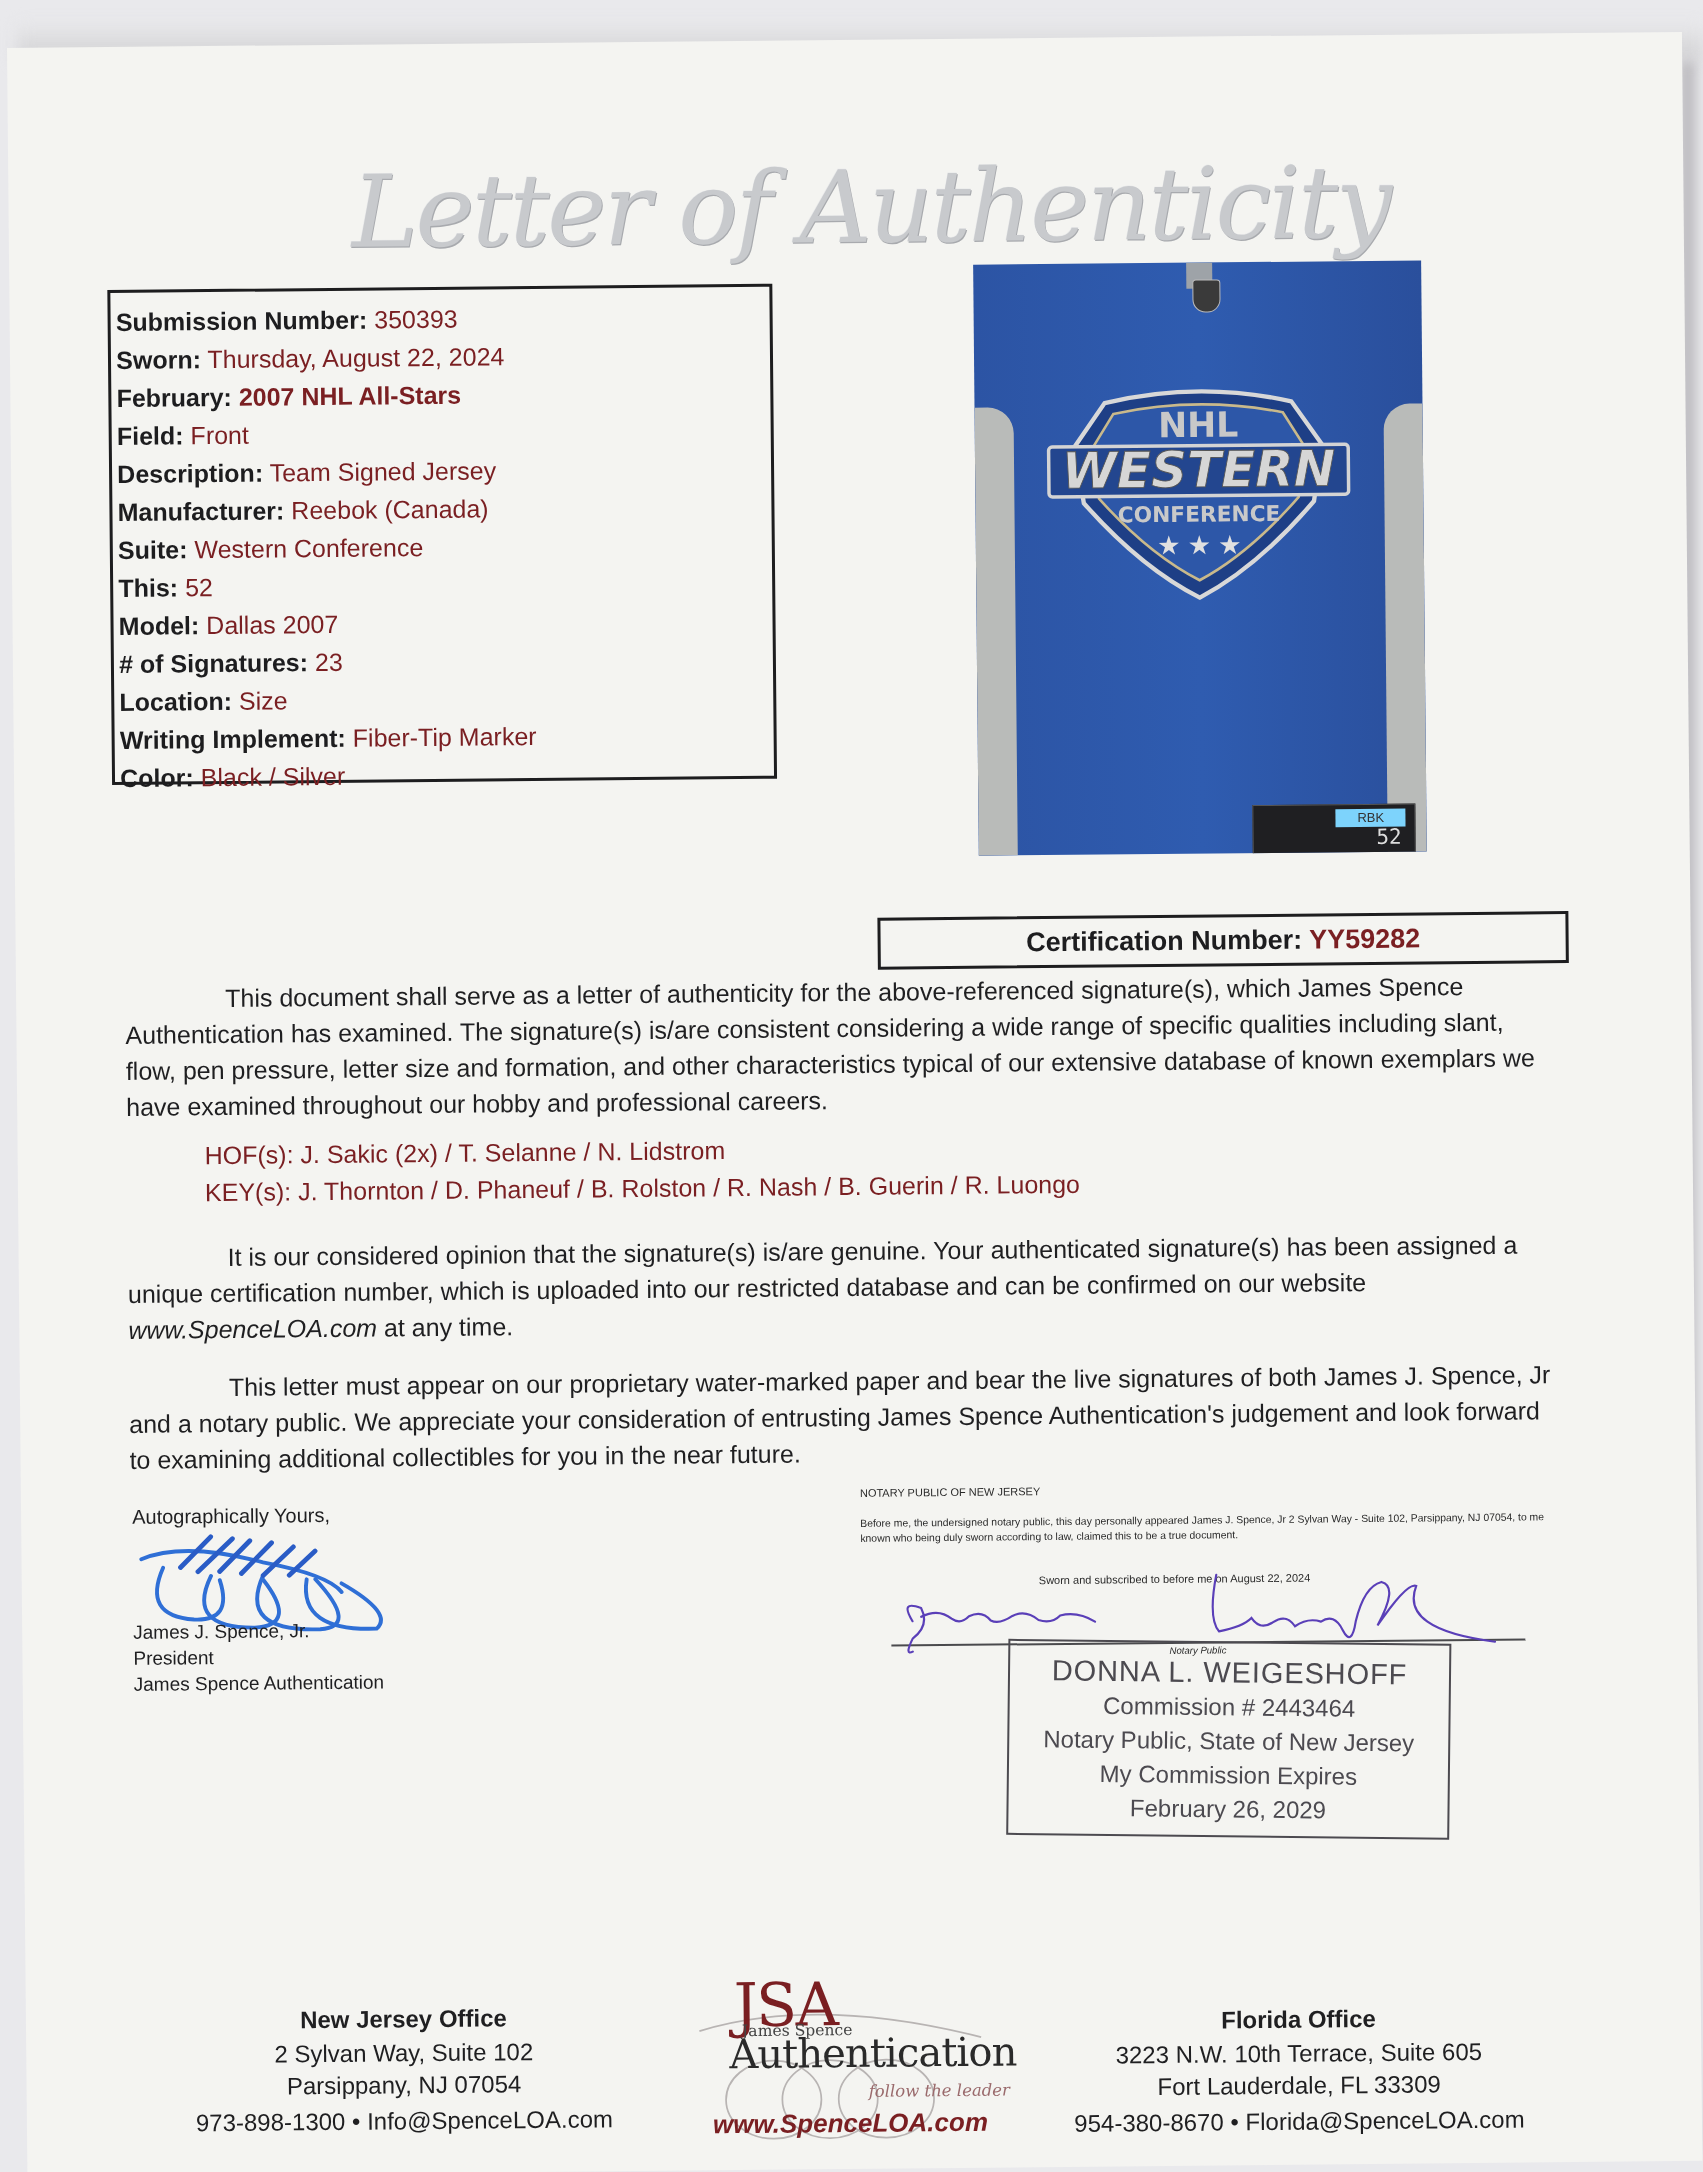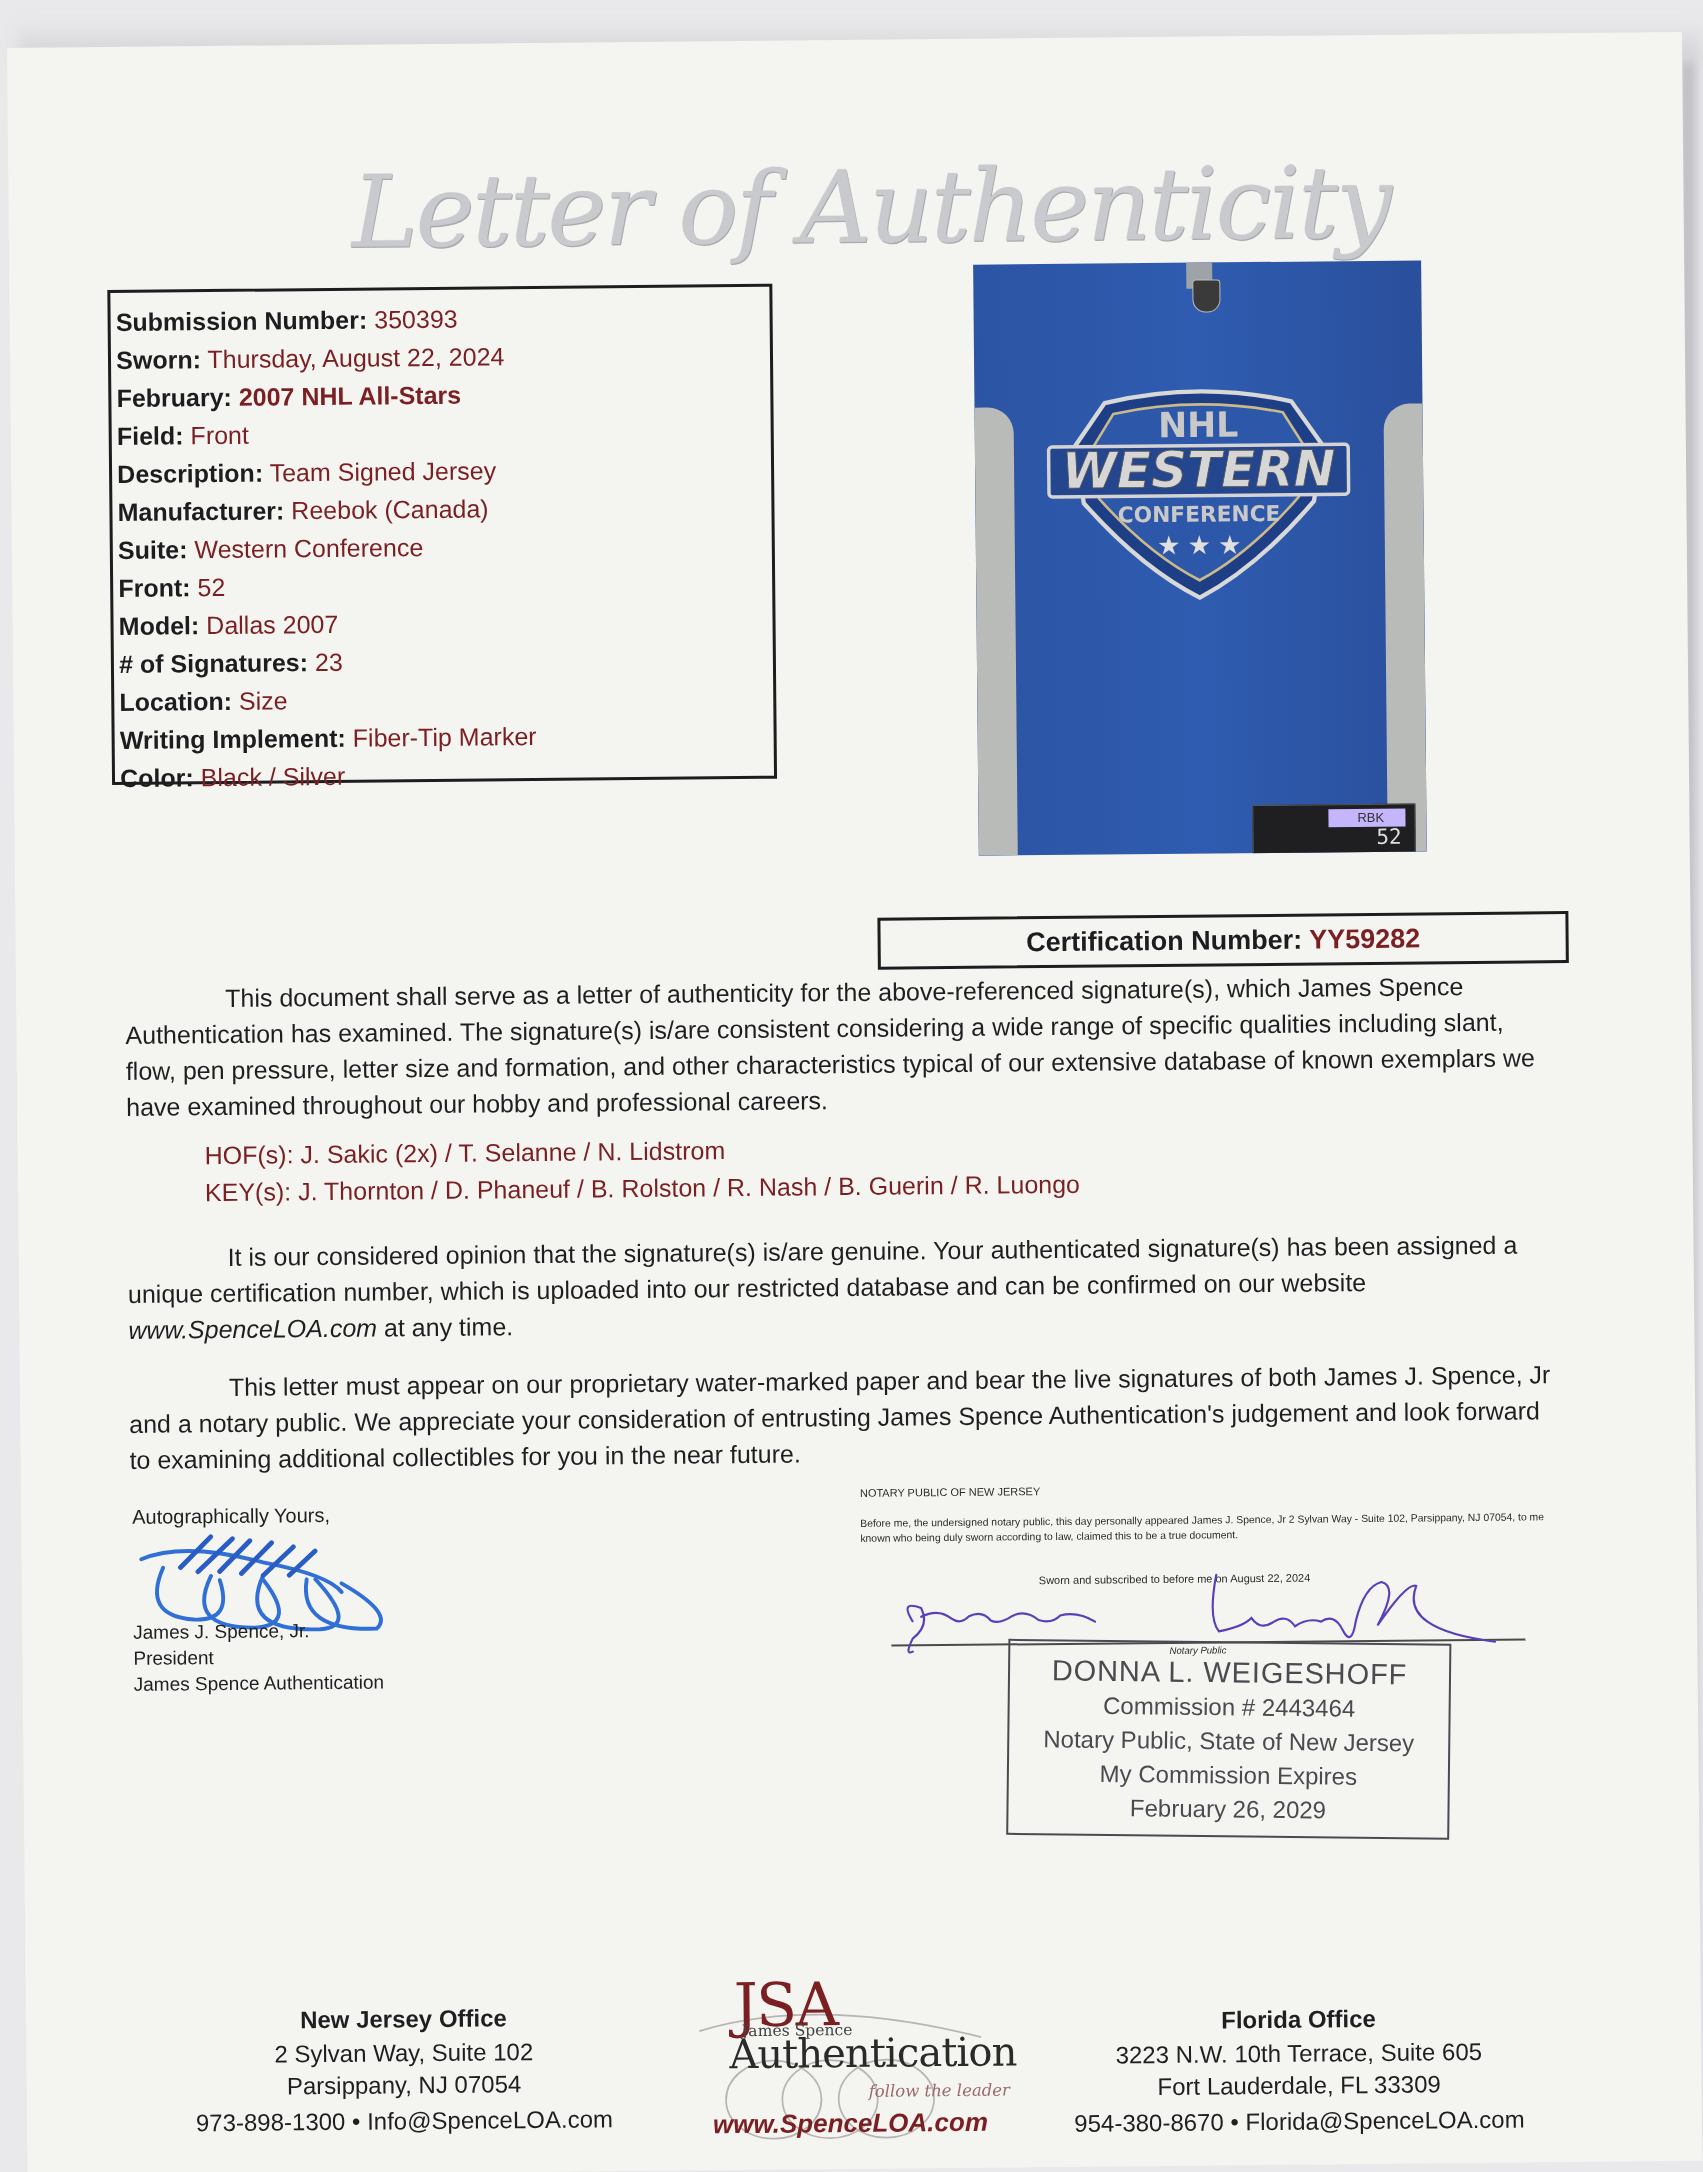--- a/index.html
+++ b/index.html
@@ -54,21 +54,21 @@
     background:#3a3a3a; border:1.7px solid #bbb; border-radius: 3.5px 3.5px 13px 13px;
   }
   .crest {
     position:absolute; left:65px; top:109px; width:317px; height:235px;
   }
   .tag {
     position:absolute; left:274px; top:543px; width:161px; height:48px;
     background:#1f1f22; border:1.3px solid #555;
   }
   .tag .size { position:absolute; right:13px; bottom:4.3px; color:#ddd; font-size:21px; font-family:"DejaVu Sans Mono", monospace; }
-  .tag .rbk { position:absolute; right:8.7px; top:4.3px; width:70px; height:18px; background:#c4b5fd; color:#333; font-size:13px; text-align:center; line-height:18px;padding-left:7px; }
+  .tag .rbk { position:absolute; right:8.7px; top:4.3px; width:70px; height:18px; background:#7dd3fc; color:#333; font-size:13px; text-align:center; line-height:18px; }
   .cert-box {
     position: absolute; left: 862px; top: 878px; width: 691px; height: 52px;
     border: 3px solid #1d1d1f; box-sizing: border-box;
     text-align: center; font-size: 27px; font-weight: bold; line-height: 46px; color:#1d1d1f;
   }
   .cert-box .num { color: #7a1f22; }
   .para {
     position: absolute; left: 109px; width: 1425px;
     font-size: 25px; line-height: 36px; color: #1f1f21;
     text-indent: 100px; text-align: left;
@@ -112,21 +112,21 @@
   <div class="title">Letter of Authenticity</div>
 
   <div class="info-box">
     <div class="info-row"><span class="info-label">Submission Number:</span> <span class="info-value">350393</span></div>
     <div class="info-row"><span class="info-label">Sworn:</span> <span class="info-value">Thursday, August 22, 2024</span></div>
     <div class="info-row"><span class="info-label">February:</span> <span class="info-value bold">2007 NHL All-Stars</span></div>
     <div class="info-row"><span class="info-label">Field:</span> <span class="info-value">Front</span></div>
     <div class="info-row"><span class="info-label">Description:</span> <span class="info-value">Team Signed Jersey</span></div>
     <div class="info-row"><span class="info-label">Manufacturer:</span> <span class="info-value">Reebok (Canada)</span></div>
     <div class="info-row"><span class="info-label">Suite:</span> <span class="info-value">Western Conference</span></div>
-    <div class="info-row"><span class="info-label">Front:</span> <span class="info-value">52</span></div>
+    <div class="info-row"><span class="info-label">This:</span> <span class="info-value">52</span></div>
     <div class="info-row"><span class="info-label">Model:</span> <span class="info-value">Dallas 2007</span></div>
     <div class="info-row"><span class="info-label"># of Signatures:</span> <span class="info-value">23</span></div>
     <div class="info-row"><span class="info-label">Location:</span> <span class="info-value">Size</span></div>
     <div class="info-row"><span class="info-label">Writing Implement:</span> <span class="info-value">Fiber-Tip Marker</span></div>
     <div class="info-row"><span class="info-label">Color:</span> <span class="info-value">Black / Silver</span></div>
   </div>
 
   <div class="jersey">
     <div class="collar"></div>
     <div class="nhl-shield"></div>

